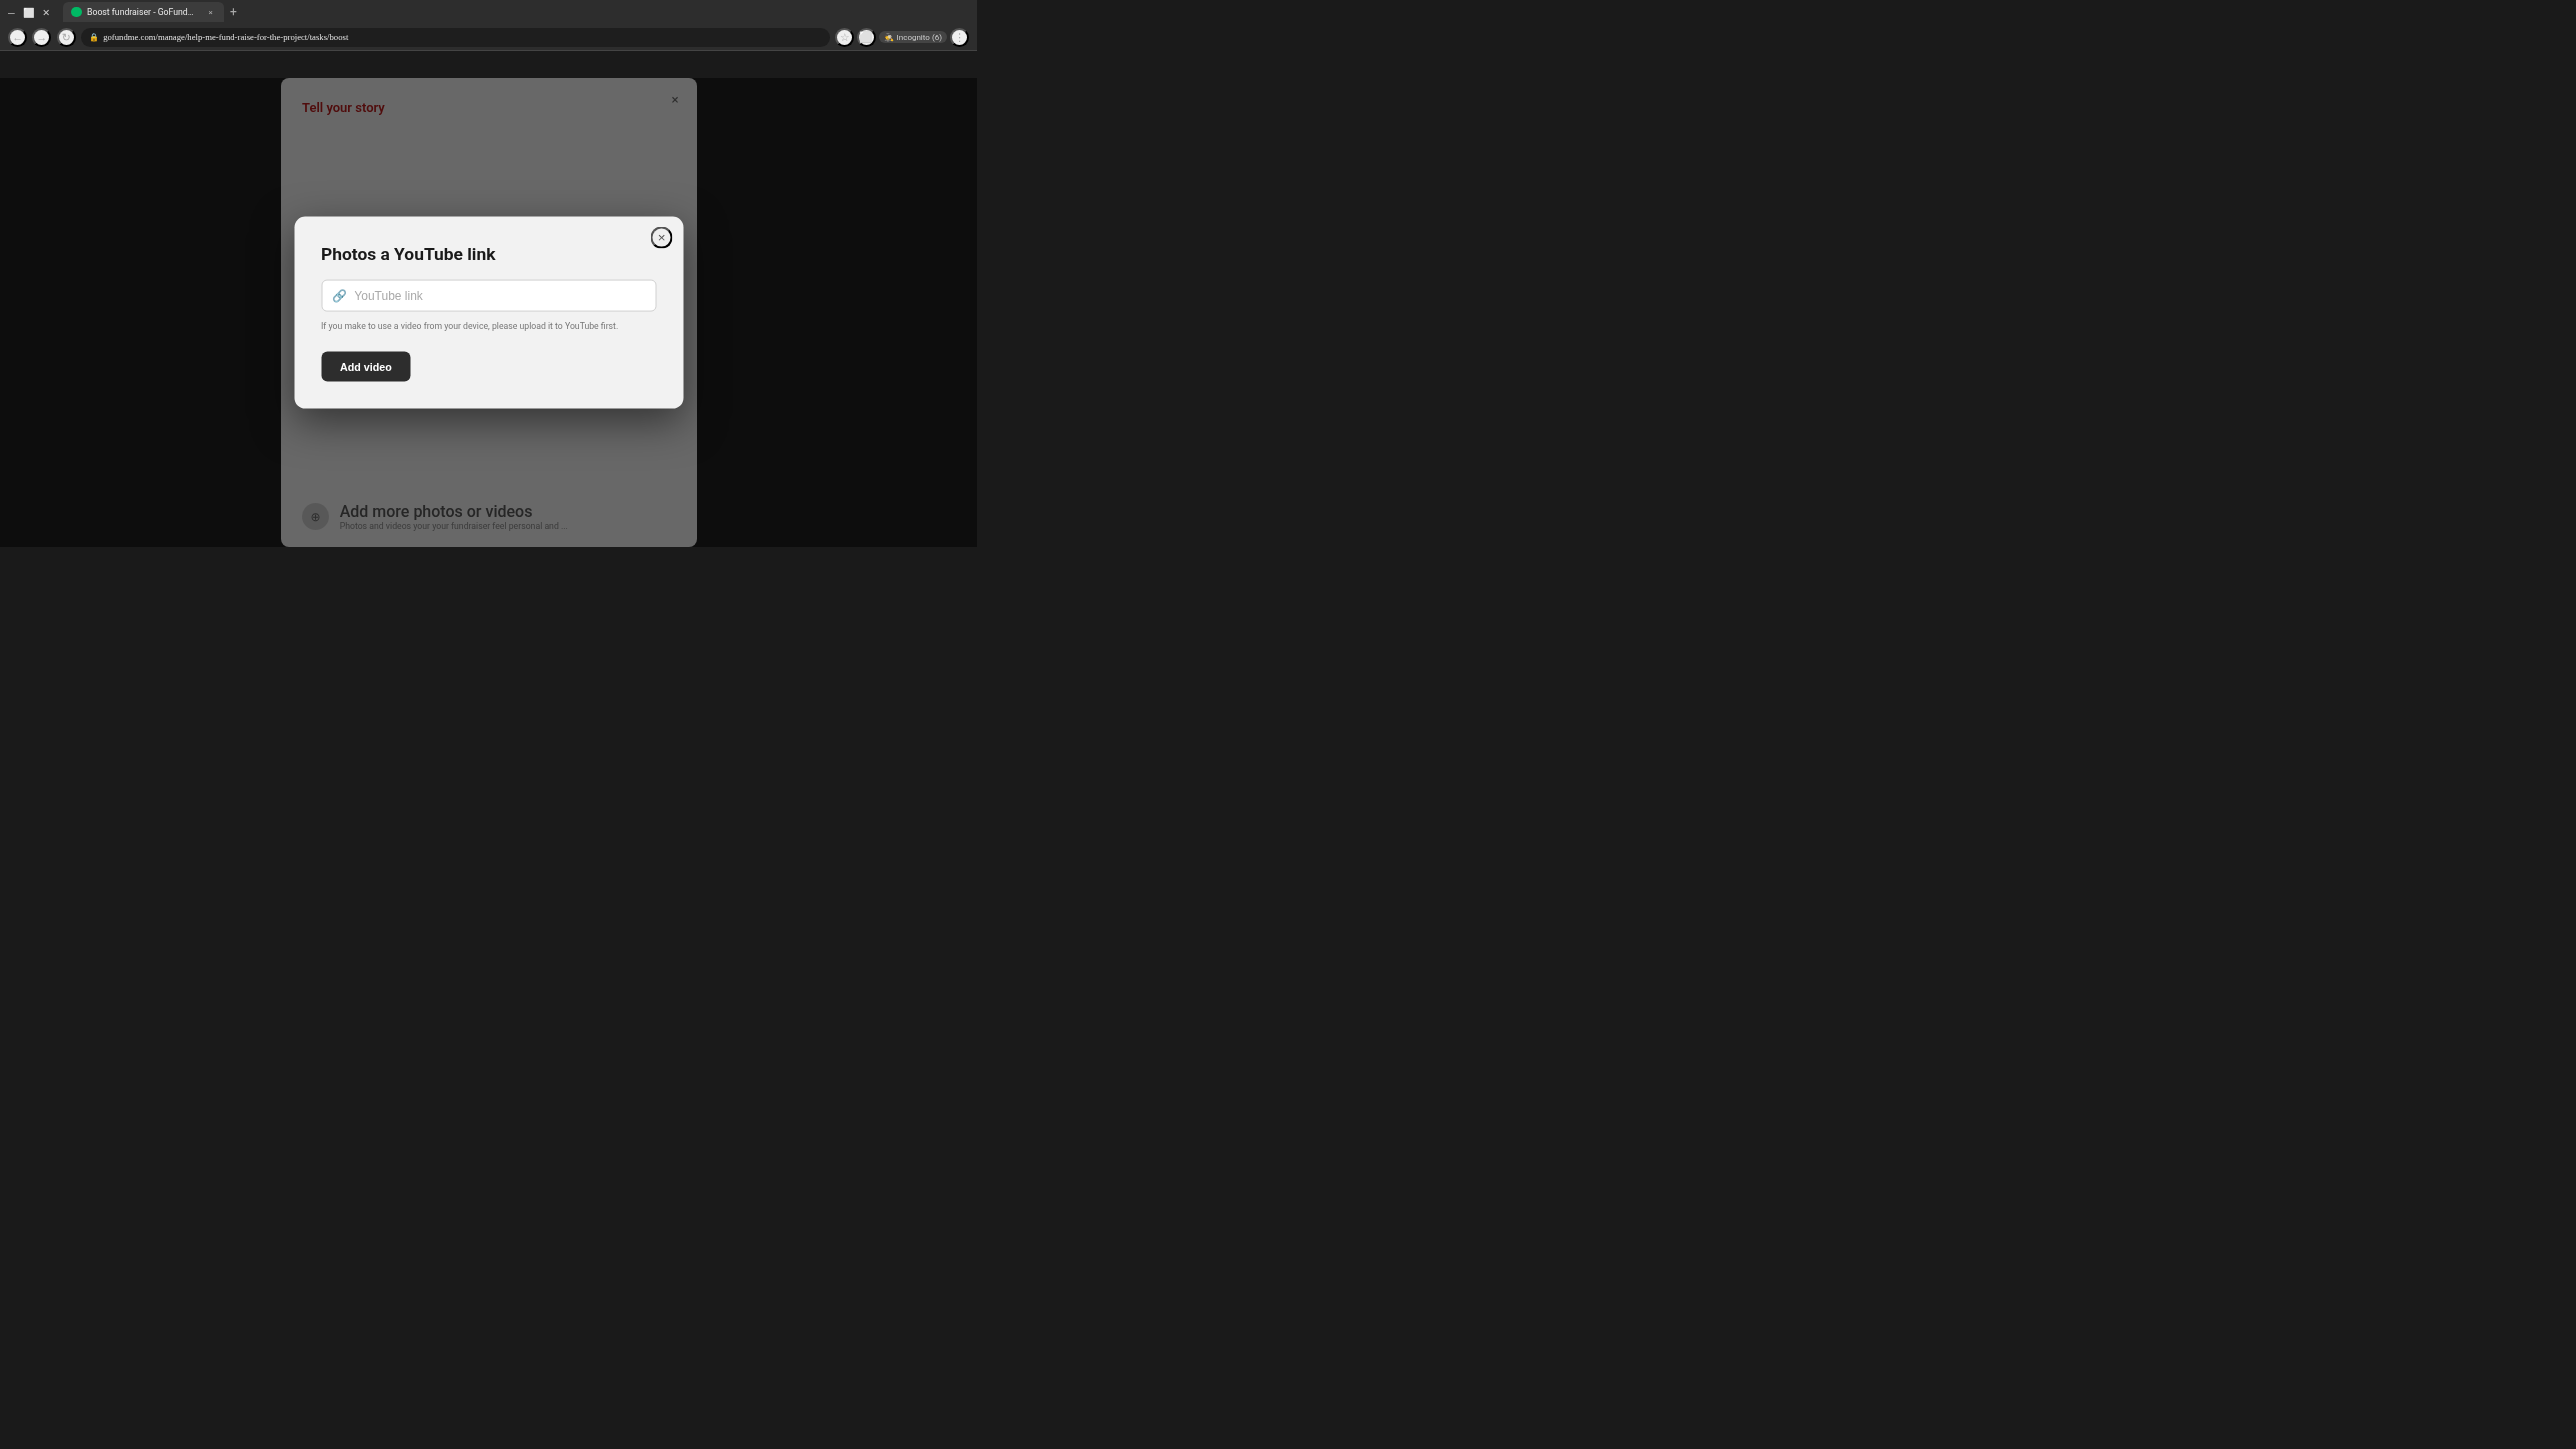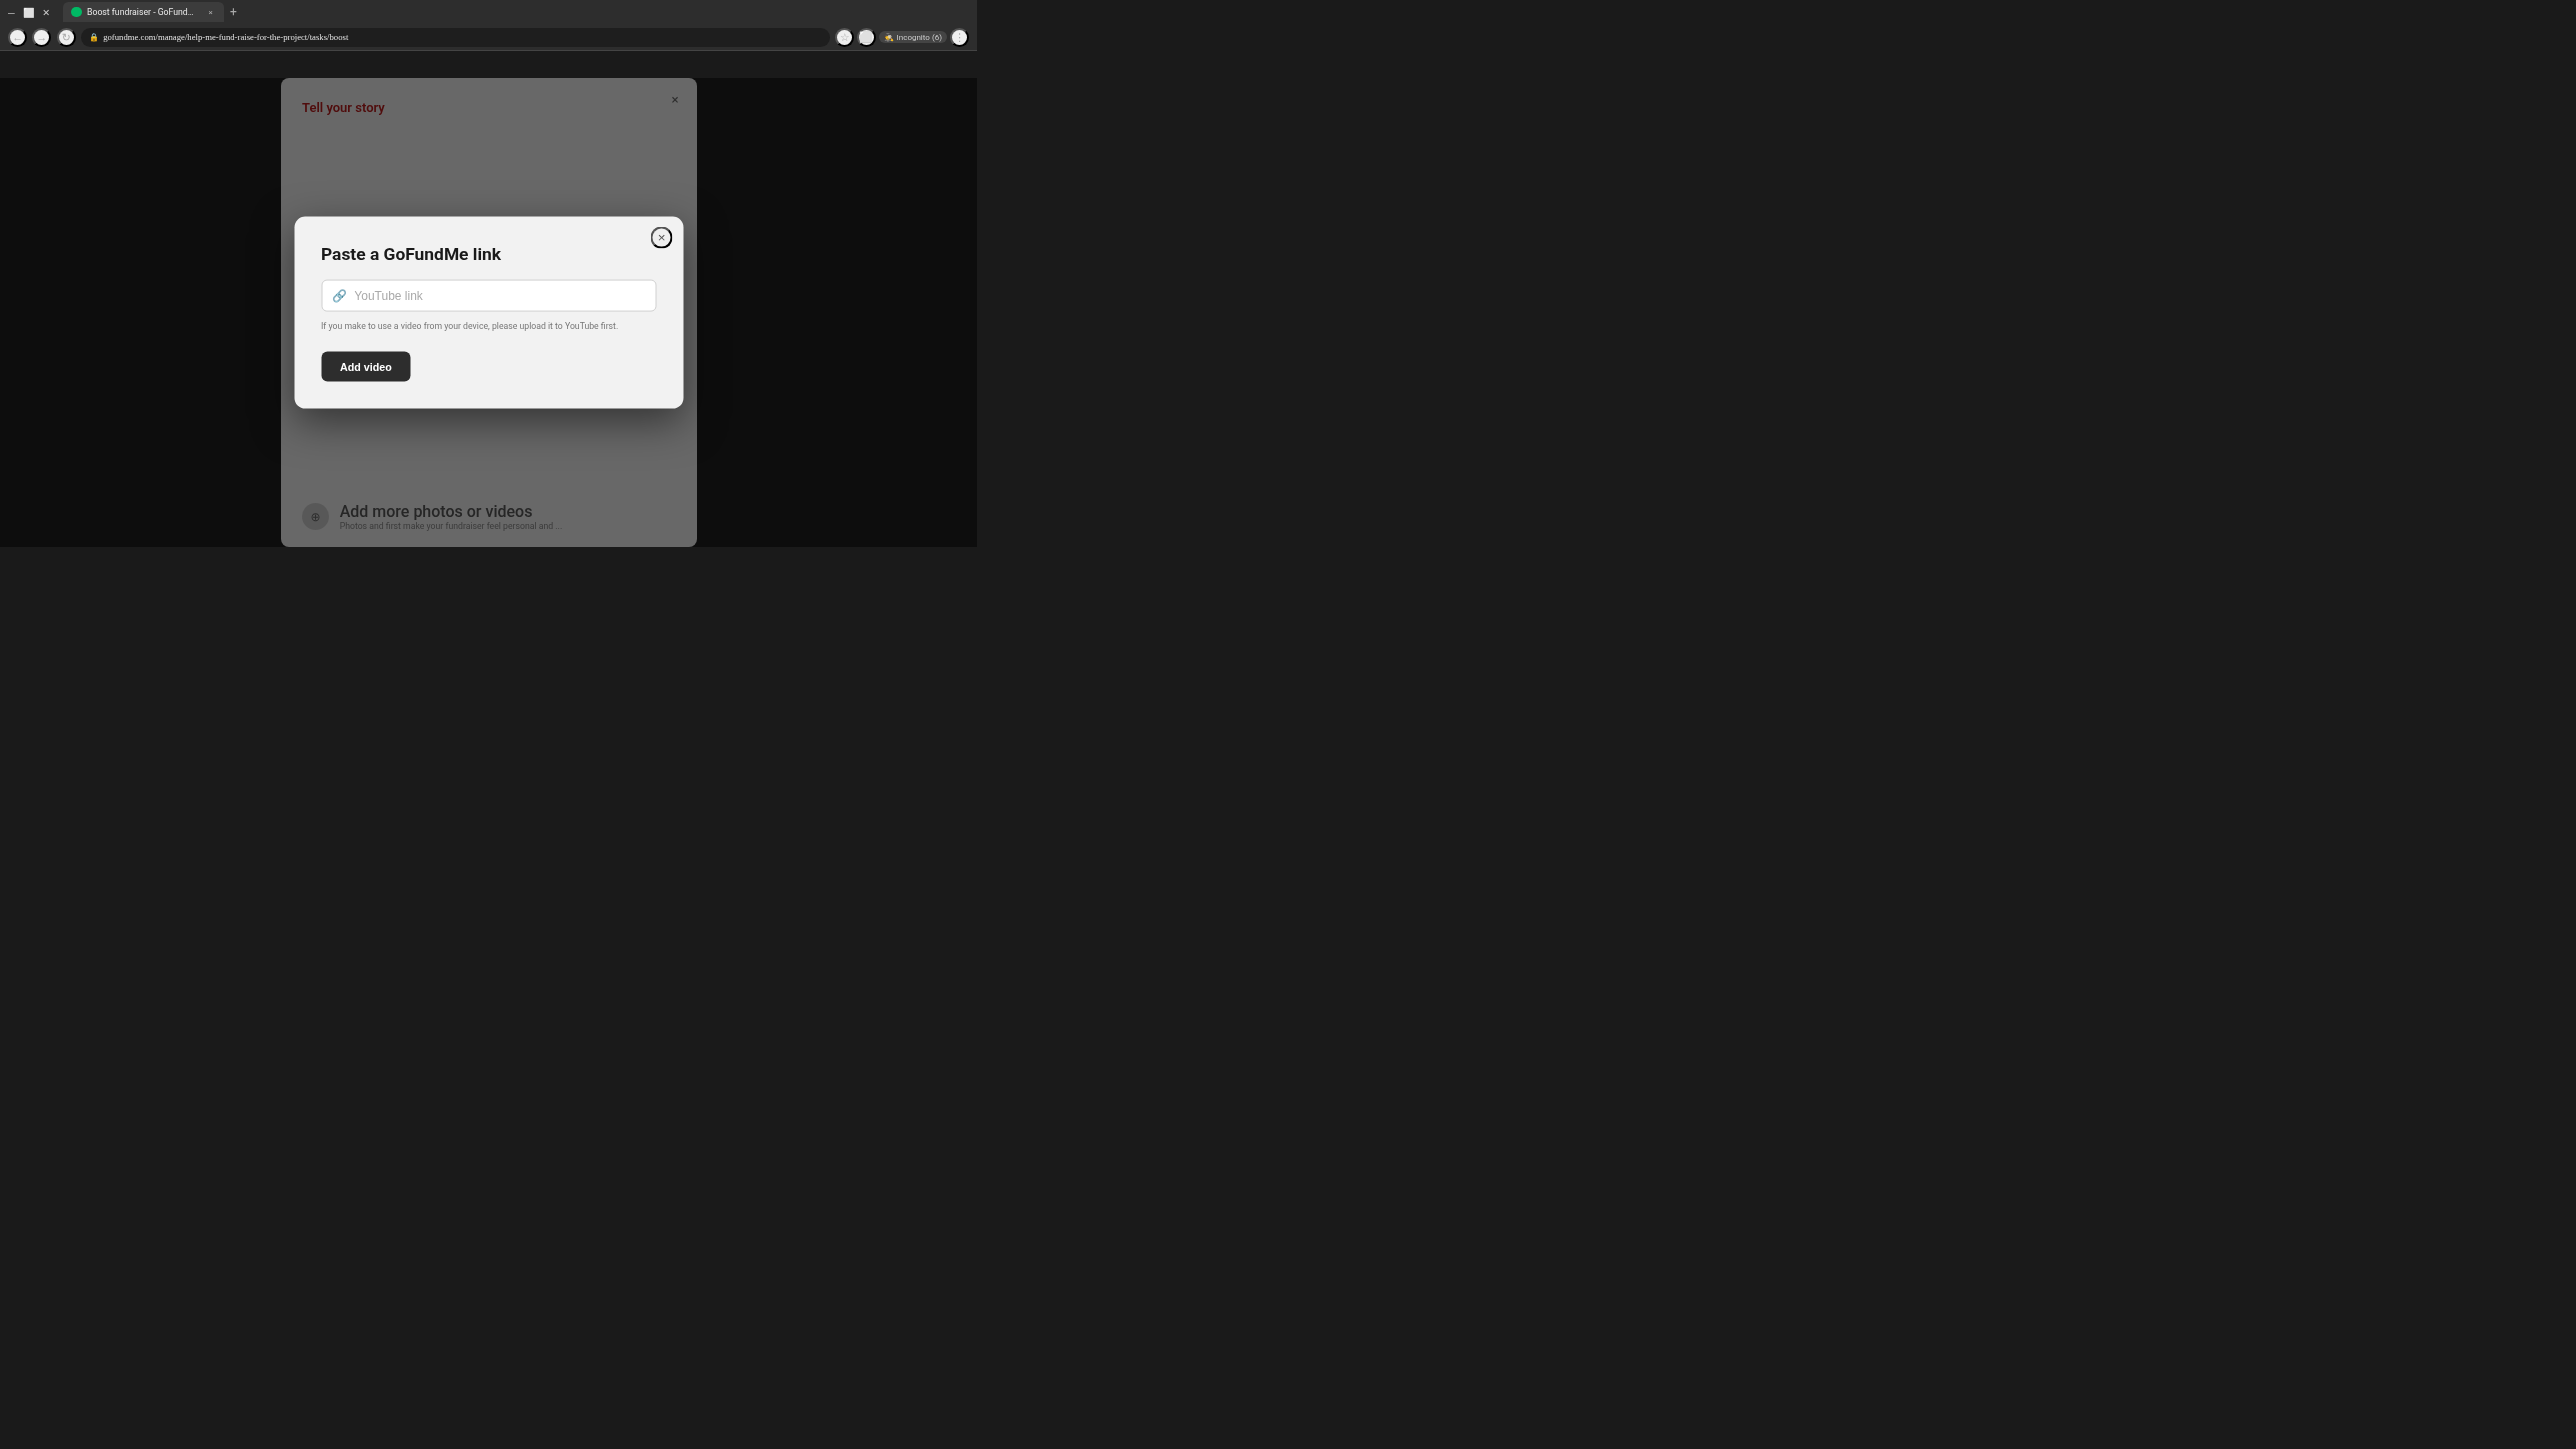--- a/index.html
+++ b/index.html
@@ -418,31 +418,31 @@
 
   <div class="bg-card">
     <div class="bg-close-btn">×</div>
     <h2 class="bg-card-title">Tell your story</h2>
     <div class="bg-card-bottom">
       <div class="add-media-icon">
         <span>⊕</span>
       </div>
       <div>
         <div class="add-media-text">Add more photos or videos</div>
-        <div class="add-media-sub">Photos and first make your fundraiser feel personal and ...</div>
+        <div class="add-media-sub">Photos and videos your your fundraiser feel personal and ...</div>
       </div>
     </div>
   </div>
 
   <div class="overlay"></div>
 
   <div class="modal">
     <button class="modal-close">×</button>
 
-    <h2 class="modal-title">Paste a GoFundMe link</h2>
+    <h2 class="modal-title">Photos a YouTube link</h2>
 
     <div class="input-wrapper">
       <span class="link-icon">🔗</span>
       <input class="url-input" type="text" placeholder="YouTube link" style="">
     </div>
 
     <p class="helper-text">If you make to use a video from your device, please upload it to YouTube first.</p>
 
     <button class="add-video-btn">Add video</button>
   </div>

